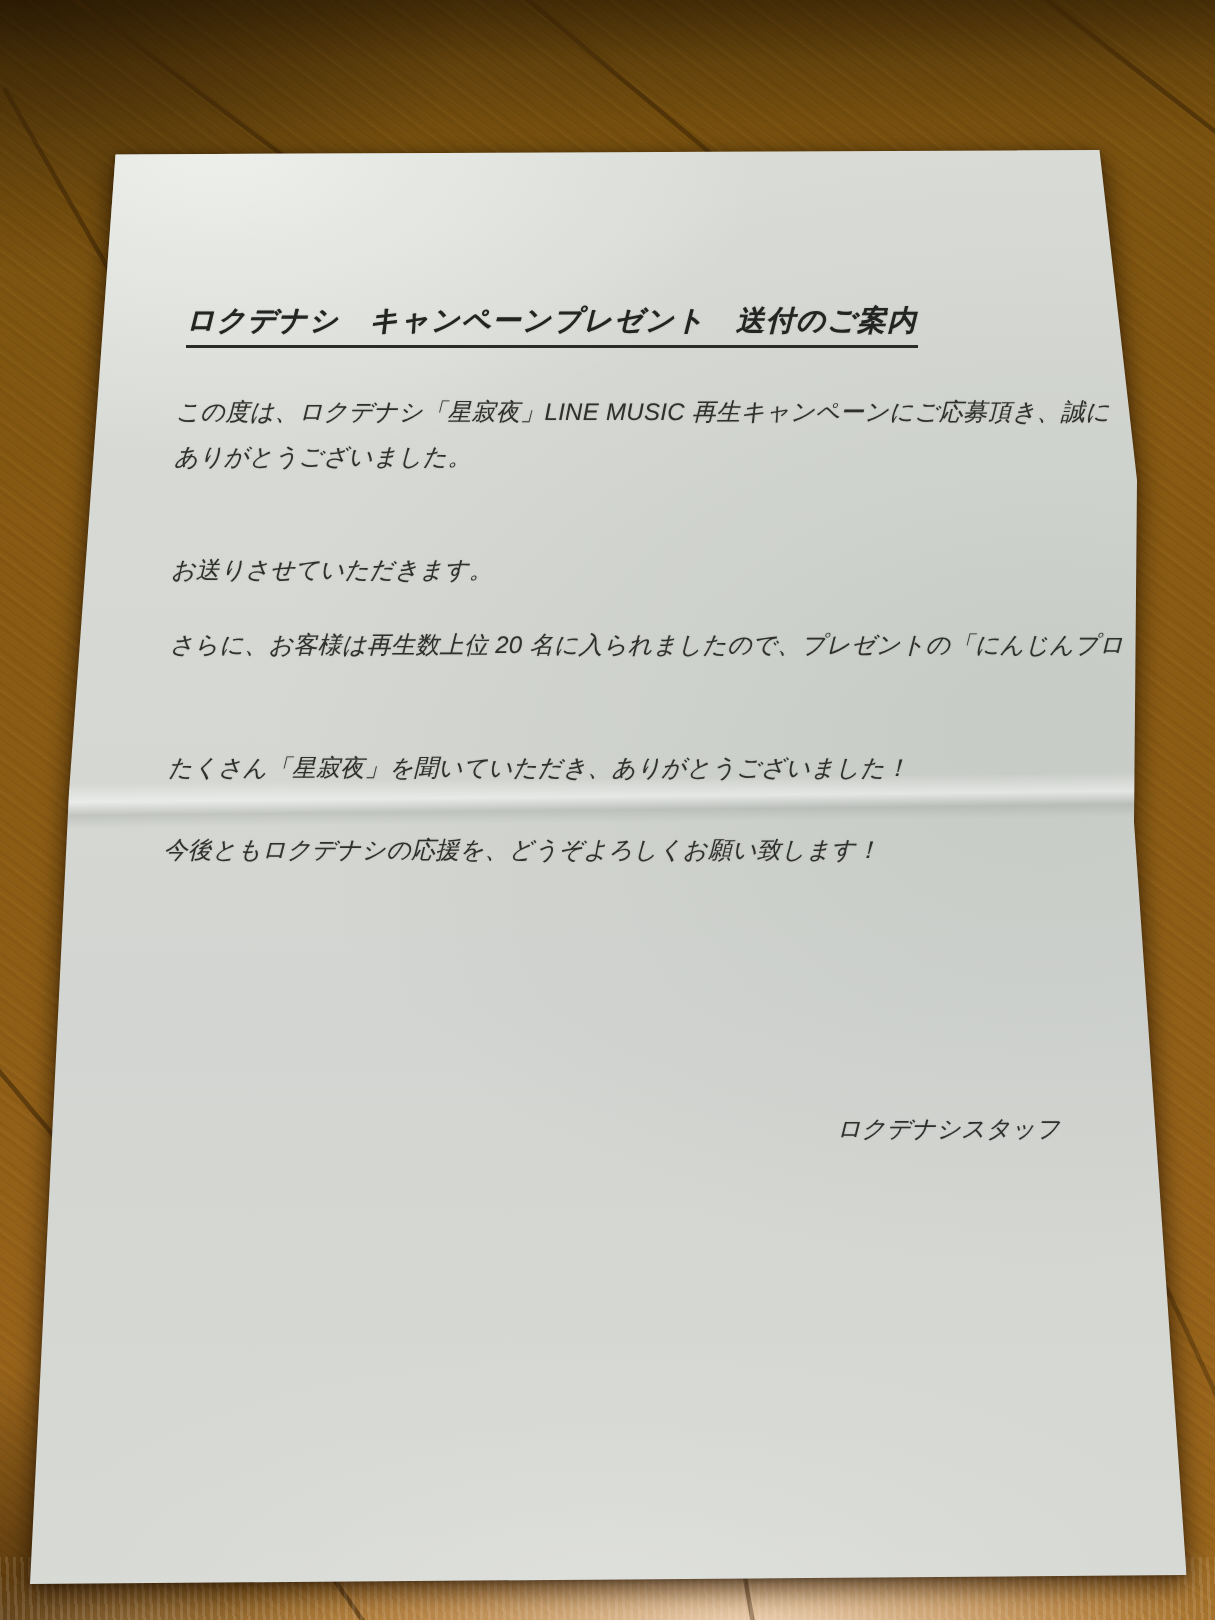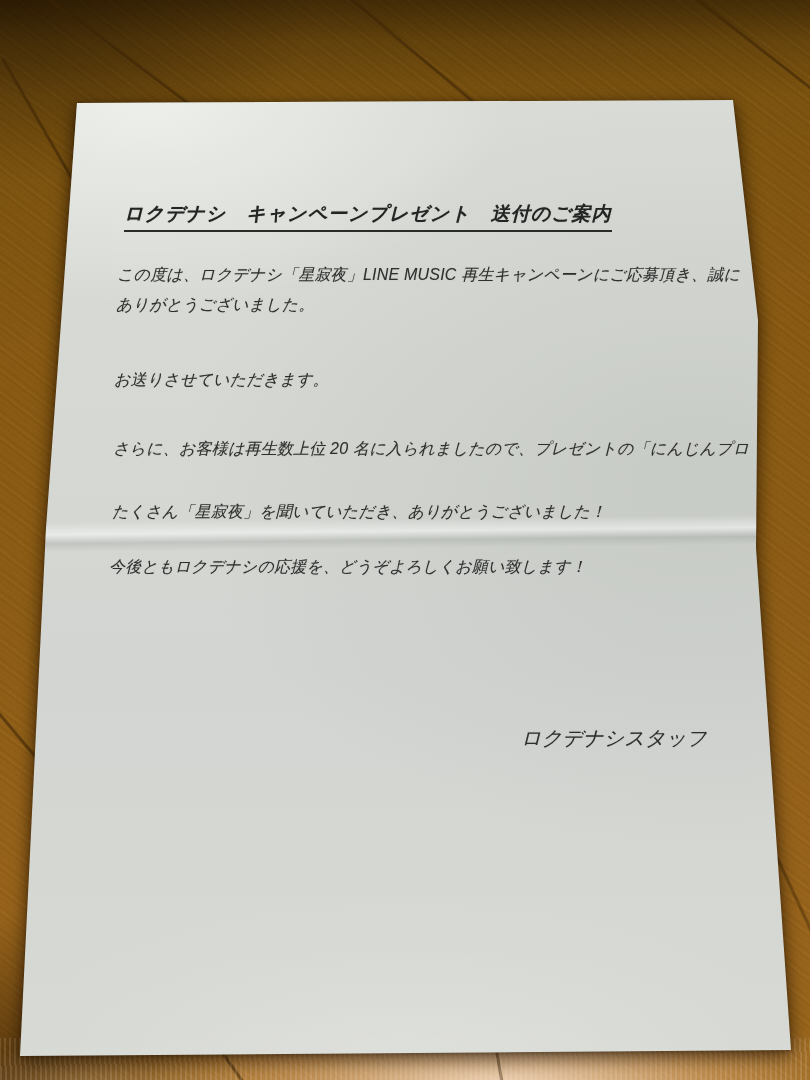--- a/index.html
+++ b/index.html
@@ -68,25 +68,25 @@
   }
   .title{
     left:124px;top:201px;
     font-size:19px;font-weight:bold;color:#232523;letter-spacing:1px;
     border-bottom:2px solid #2a2c29;padding-bottom:3px;
   }
   .p1a{left:117px;top:265px;}
   .p1b{left:116px;top:295px;}
   .p2a{left:115px;top:340px;}
   .p2b{left:114px;top:370px;}
-  .p3a{left:113px;top:420px;margin-top:19px;}
+  .p3a{left:113px;top:420px;}
   .p3b{left:112px;top:449px;}
   .p4a{left:112px;top:502px;}
   .p5a{left:109px;top:557px;}
-  .sig-name{left:auto;right:103px;top:725px;font-size:20px;}
+  .sig-name{left:auto;right:103px;top:743px;font-size:16px;}
   .sig-email{left:auto;right:98px;top:760px;font-size:16px;color:#333533;}
 </style>
 </head>
 <body>
 
 <div class="scene">
 
   <div class="floor">
     <div class="seam s1"></div>
     <div class="seam s2"></div>

